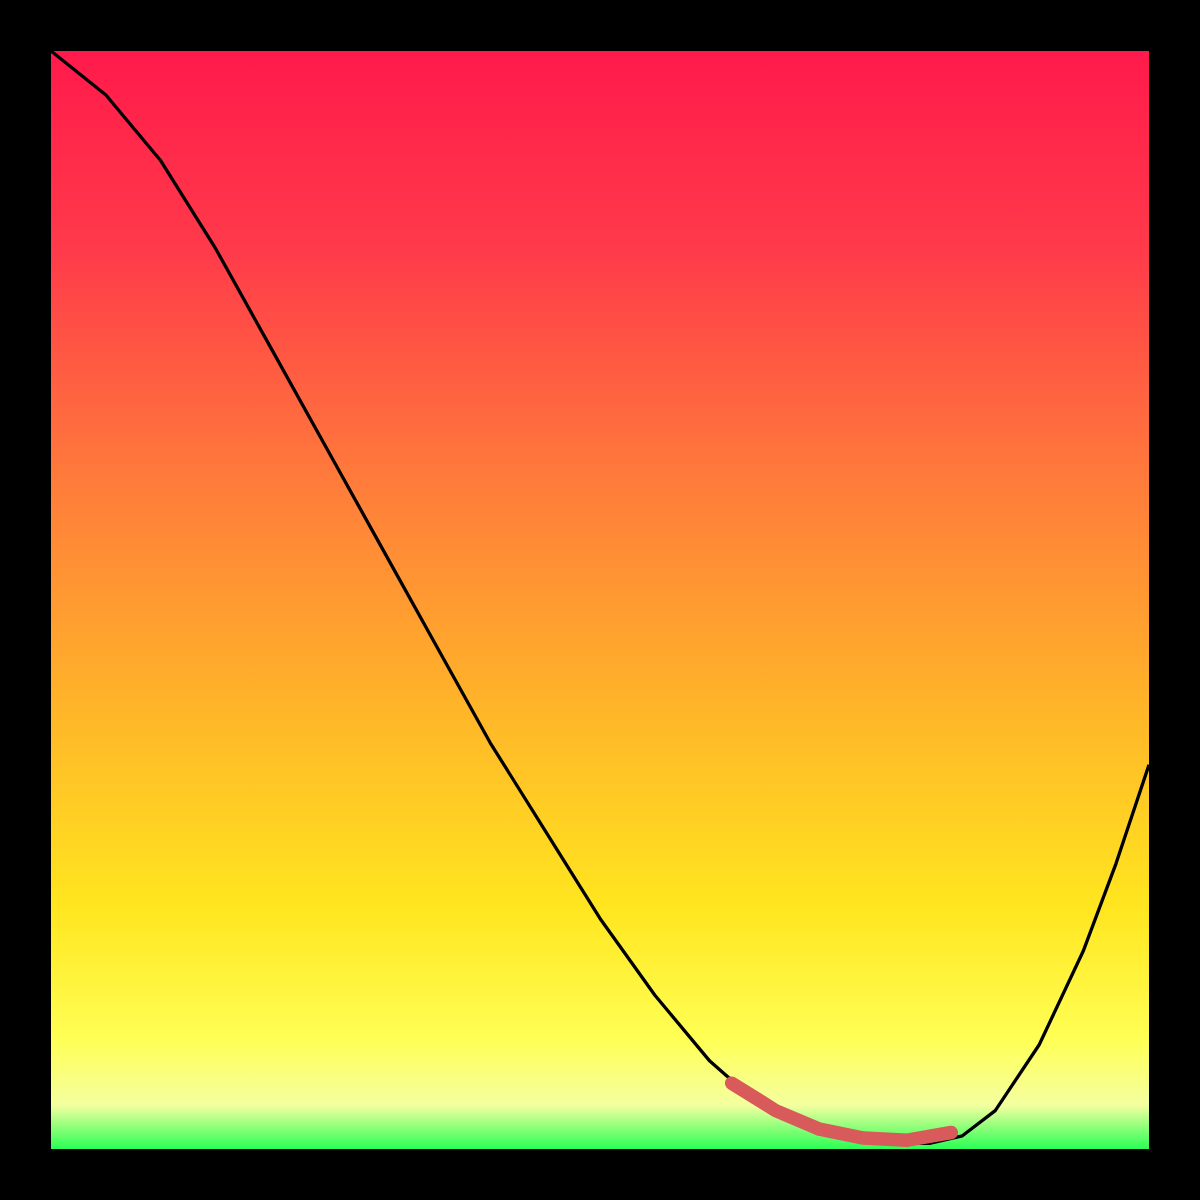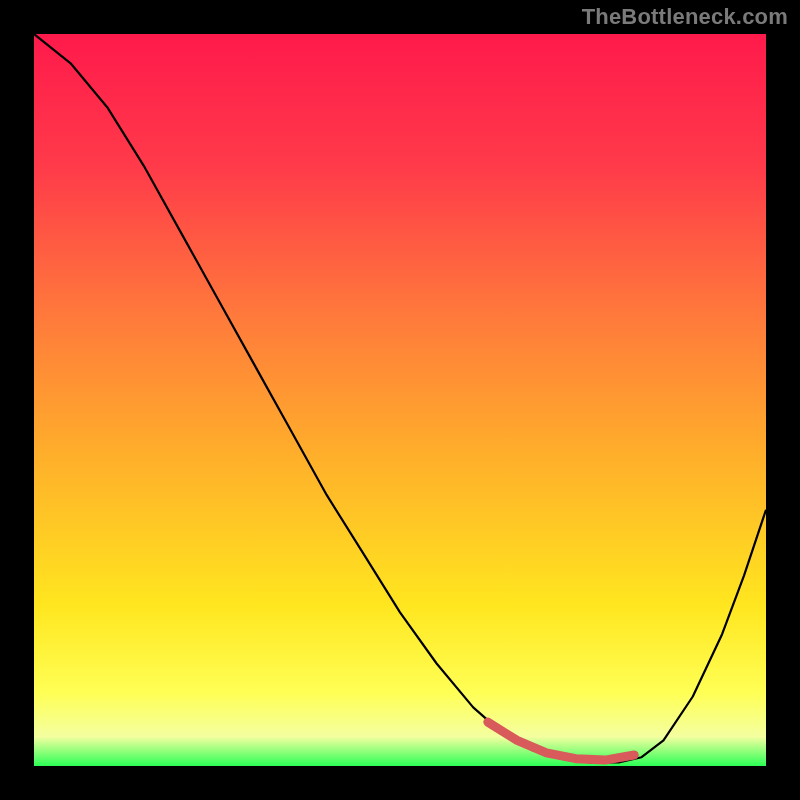--- a/index.html
+++ b/index.html
@@ -32,21 +32,20 @@
     width: 732px;
     height: 732px;
     z-index: 2;
     pointer-events: none;
   }
 </style>
 </head>
 <body>
 <div class="container">
 
-  <div class="watermark">TheBottleneck.com</div>
 
   <div class="plot-area">
     <svg width="732" height="732" viewBox="0 0 732 732">
       <defs>
         <linearGradient id="bg-grad" x1="0" y1="0" x2="0" y2="1">
           <stop offset="0%" stop-color="#ff1a4b"></stop>
           <stop offset="18%" stop-color="#ff3a4a"></stop>
           <stop offset="40%" stop-color="#ff7e3a"></stop>
           <stop offset="58%" stop-color="#ffb02a"></stop>
           <stop offset="78%" stop-color="#ffe61f"></stop>

